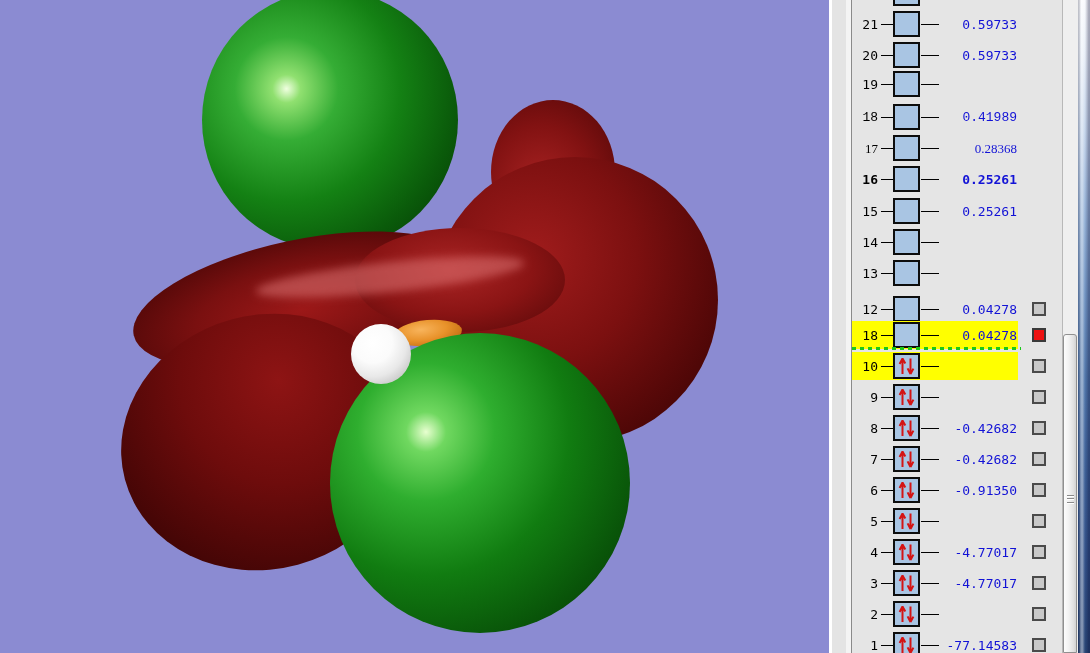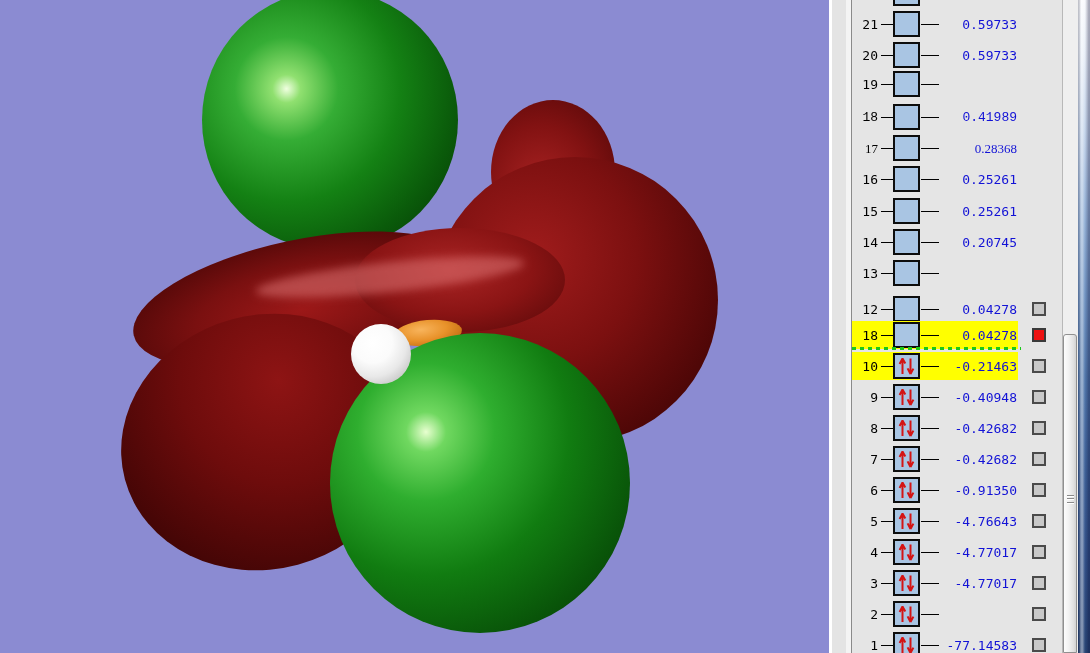--- a/index.html
+++ b/index.html
@@ -190,21 +190,21 @@
       <div class="row" style="top: 133.4px; font-family: Liberation Serif, serif;">
     <span class="num">17</span>
     <span class="lline"></span>
     <div class="box">
       
     </div>
     <span class="rline"></span>
     <span class="val">0.28368</span>
 
   </div>
-      <div class="row" style="top: 164.45px;">
+      <div class="row" style="top: 164.45px; font-weight: bold;">
     <span class="num">16</span>
     <span class="lline"></span>
     <div class="box">
       
     </div>
     <span class="rline"></span>
     <span class="val">0.25261</span>
 
   </div>
       <div class="row" style="top: 195.5px;">
@@ -217,21 +217,20 @@
     <span class="val">0.25261</span>
 
   </div>
       <div class="row" style="top: 226.55px;">
     <span class="num">14</span>
     <span class="lline"></span>
     <div class="box">
       
     </div>
     <span class="rline"></span>
-    <span class="val">0.20745</span>
 
   </div>
       <div class="row" style="top: 257.6px;">
     <span class="num">13</span>
     <span class="lline"></span>
     <div class="box">
       
     </div>
     <span class="rline"></span>
 
@@ -259,34 +258,32 @@
       <div class="row sel" style="top: 350.75px;">
     <span class="num">10</span>
     <span class="lline"></span>
     <div class="box">
       <svg viewBox="0 0 23 22">
         <path d="M7.5 19 L7.5 4 M7.5 3.5 L4.6 9 M7.5 3.5 L10.3 8.6"></path>
         <path d="M15.5 3.5 L15.5 18.5 M15.5 19 L12.6 13.4 M15.5 19 L18.4 13.6"></path>
       </svg>
     </div>
     <span class="rline"></span>
-    <span class="val">-0.21463</span>
     <div class="ind"></div>
   </div>
       <div class="row" style="top: 381.8px;">
     <span class="num">9</span>
     <span class="lline"></span>
     <div class="box">
       <svg viewBox="0 0 23 22">
         <path d="M7.5 19 L7.5 4 M7.5 3.5 L4.6 9 M7.5 3.5 L10.3 8.6"></path>
         <path d="M15.5 3.5 L15.5 18.5 M15.5 19 L12.6 13.4 M15.5 19 L18.4 13.6"></path>
       </svg>
     </div>
     <span class="rline"></span>
-    <span class="val">-0.40948</span>
     <div class="ind"></div>
   </div>
       <div class="row" style="top: 412.85px;">
     <span class="num">8</span>
     <span class="lline"></span>
     <div class="box">
       <svg viewBox="0 0 23 22">
         <path d="M7.5 19 L7.5 4 M7.5 3.5 L4.6 9 M7.5 3.5 L10.3 8.6"></path>
         <path d="M15.5 3.5 L15.5 18.5 M15.5 19 L12.6 13.4 M15.5 19 L18.4 13.6"></path>
       </svg>
@@ -324,21 +321,20 @@
       <div class="row" style="top: 506px;">
     <span class="num">5</span>
     <span class="lline"></span>
     <div class="box">
       <svg viewBox="0 0 23 22">
         <path d="M7.5 19 L7.5 4 M7.5 3.5 L4.6 9 M7.5 3.5 L10.3 8.6"></path>
         <path d="M15.5 3.5 L15.5 18.5 M15.5 19 L12.6 13.4 M15.5 19 L18.4 13.6"></path>
       </svg>
     </div>
     <span class="rline"></span>
-    <span class="val">-4.76643</span>
     <div class="ind"></div>
   </div>
       <div class="row" style="top: 537.05px;">
     <span class="num">4</span>
     <span class="lline"></span>
     <div class="box">
       <svg viewBox="0 0 23 22">
         <path d="M7.5 19 L7.5 4 M7.5 3.5 L4.6 9 M7.5 3.5 L10.3 8.6"></path>
         <path d="M15.5 3.5 L15.5 18.5 M15.5 19 L12.6 13.4 M15.5 19 L18.4 13.6"></path>
       </svg>

